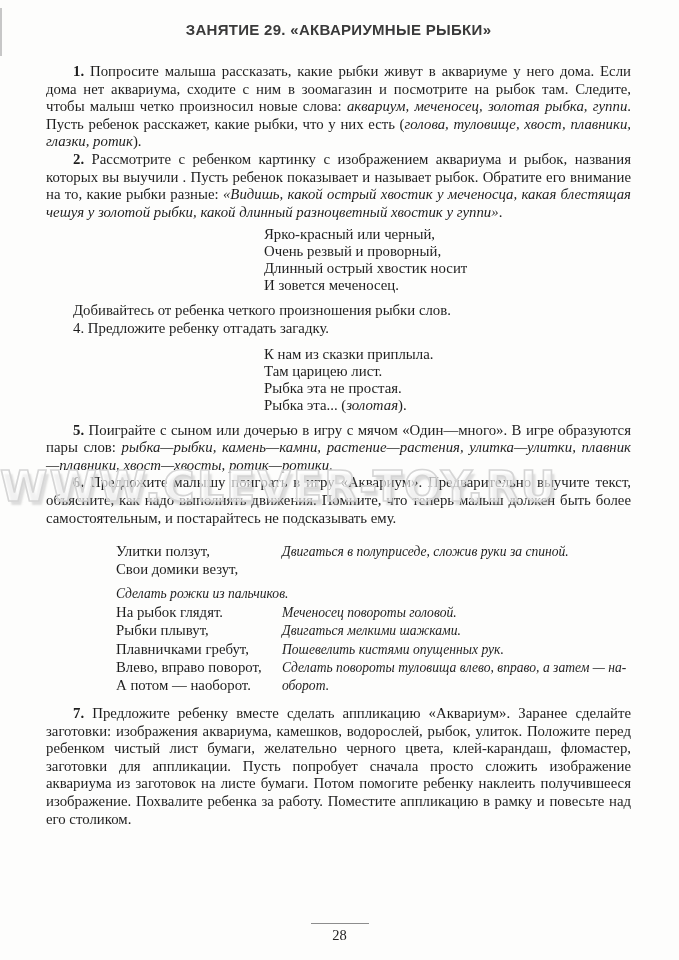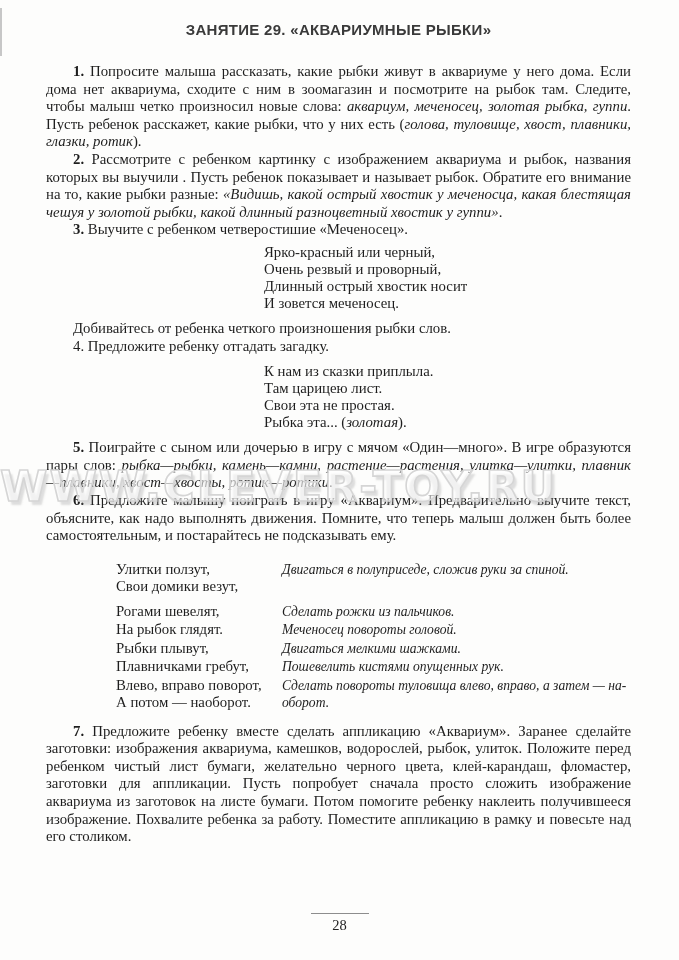--- a/index.html
+++ b/index.html
@@ -59,21 +59,21 @@
     font-family:"DejaVu Sans",sans-serif;
     font-weight:bold; font-size:43px; letter-spacing:2px;
     color:rgba(255,255,255,.58);
     -webkit-text-stroke:1.6px #d5d5d5;
     text-shadow:3px 4px 2px rgba(150,150,150,.30);
     pointer-events:none;
     white-space:nowrap;
   }
 
   .footer {
-    position:absolute; bottom:26px; left:0; width:100%;
+    position:absolute; bottom:16px; left:0; width:100%;
     text-align:center;
   }
   .footer-rule { width:58px; border:0; border-top:1px solid #8d8d8d; margin:0 auto 3px auto; }
   .page-num { font-size:14.5px; color:#222; }
 
   .scan-mark {
     position:absolute; left:0; top:8px; width:2px; height:48px;
     background:#9a9a9a; opacity:.55;
   }
 </style>
@@ -84,55 +84,53 @@
   <div class="scan-mark"></div>
 
   <div class="content">
 
     <h1 class="title">ЗАНЯТИЕ 29. «АКВАРИУМНЫЕ РЫБКИ»</h1>
 
     <p class="para"><span class="num">1.</span><span> Попросите малыша рассказать, какие рыбки живут в аквариуме у него дома. Если дома нет аквариума, сходите с ним в зоомагазин и посмотрите на рыбок там. Следите, чтобы малыш четко произносил новые слова: </span><span class="it">аквариум, меченосец, золотая рыбка, гуппи</span><span>. Пусть ребенок расскажет, какие рыбки, что у них есть (</span><span class="it">голова, туловище, хвост, плавники, глазки, ротик</span><span>).</span></p>
 
     <p class="para"><span class="num">2.</span><span> Рассмотрите с ребенком картинку с изображением аквариума и рыбок, названия которых вы выучили . Пусть ребенок показывает и называет рыбок. Обратите его внимание на то, какие рыбки разные: </span><span class="it">«Видишь, какой острый хвостик у меченосца, какая блестящая чешуя у золотой рыбки, какой длинный разноцветный хвостик у гуппи»</span><span>.</span></p>
 
-    <p class="para"><span class="num">3.</span><span> Выучите с ребенком четверостишие «Меченосец».</span></p>
 
     <div class="poem">
       <div>Ярко-красный или черный,</div>
       <div>Очень резвый и проворный,</div>
       <div>Длинный острый хвостик носит</div>
       <div>И зовется меченосец.</div>
     </div>
 
     <p class="para">Добивайтесь от ребенка четкого произношения рыбки слов.</p>
 
     <p class="para"><span class="num plain">4.</span><span> Предложите ребенку отгадать загадку.</span></p>
 
     <div class="riddle">
       <div>К нам из сказки приплыла.</div>
       <div>Там царицею лист.</div>
-      <div>Свои эта не простая.</div>
+      <div>Рыбка эта не простая.</div>
       <div><span>Рыбка эта... (</span><span class="it">золотая</span><span>).</span></div>
     </div>
 
     <p class="para"><span class="num">5.</span><span> Поиграйте с сыном или дочерью в игру с мячом «Один—много». В игре образуются пары слов: </span><span class="it">рыбка—рыбки, камень—камни, растение—растения, улитка—улитки, плавник—плавники, хвост—хвосты, ротик—ротики</span><span>.</span></p>
 
     <p class="para"><span class="num">6.</span><span> Предложите малышу поиграть в игру «Аквариум». Предварительно выучите текст, объясните, как надо выполнять движения. Помните, что теперь малыш должен быть более самостоятельным, и постарайтесь не подсказывать ему.</span></p>
 
     <div class="game">
       <div class="game-row">
         <div class="game-left">Улитки ползут,</div>
         <div class="game-right">Двигаться в полуприседе, сложив руки за спиной.</div>
       </div>
       <div class="game-row gap-after">
         <div class="game-left">Свои домики везут,</div>
         <div class="game-right"></div>
       </div>
       <div class="game-row">
-        <div class="game-left">Рогами шевелят,</div>
         <div class="game-right">Сделать рожки из пальчиков.</div>
       </div>
       <div class="game-row">
         <div class="game-left">На рыбок глядят.</div>
         <div class="game-right">Меченосец повороты головой.</div>
       </div>
       <div class="game-row">
         <div class="game-left">Рыбки плывут,</div>
         <div class="game-right">Двигаться мелкими шажками.</div>
       </div>

